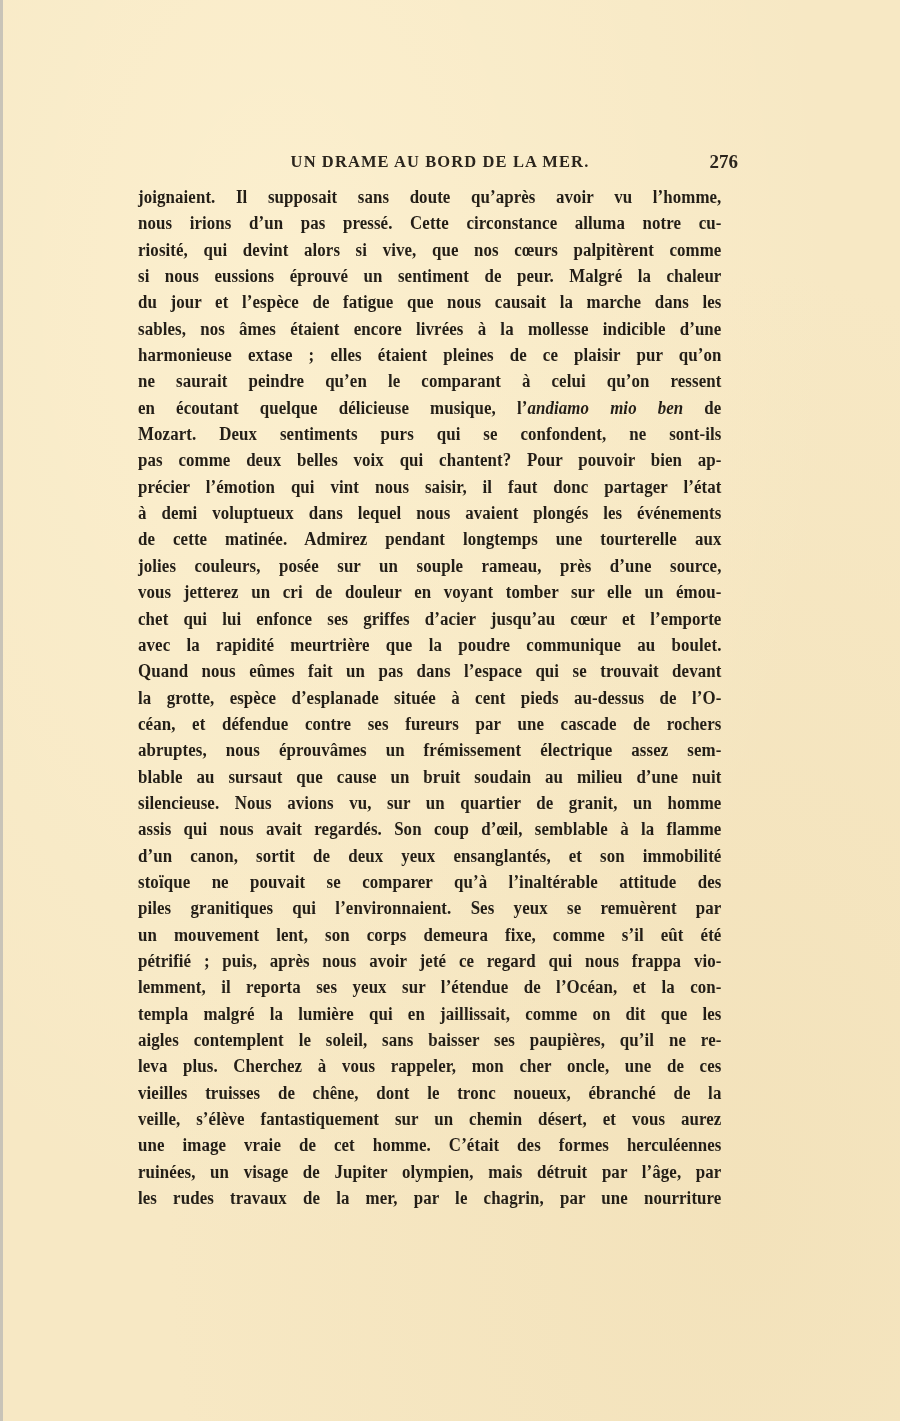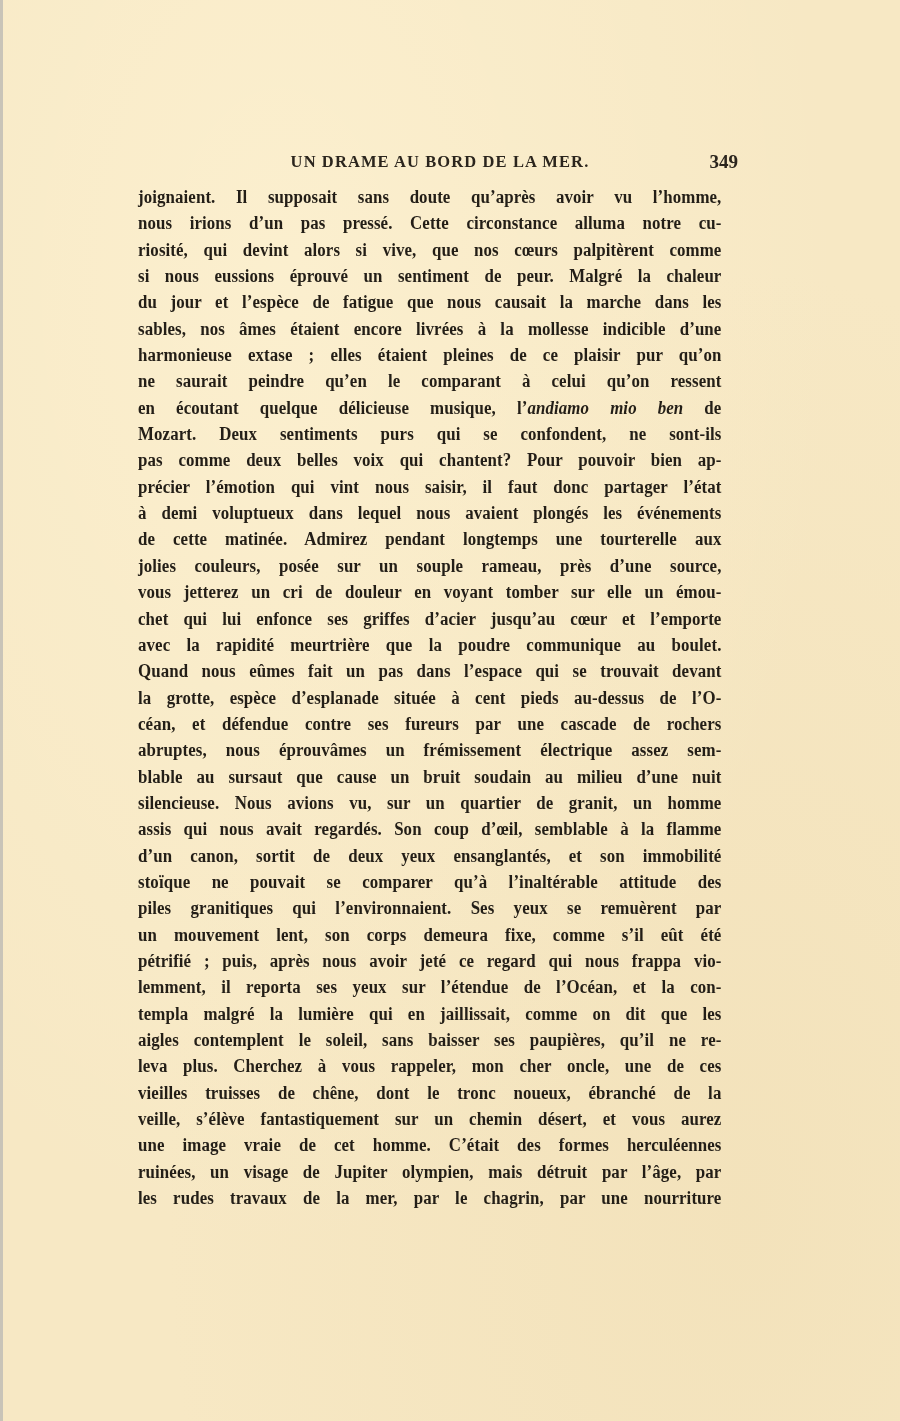--- a/index.html
+++ b/index.html
@@ -90,21 +90,21 @@
     }
   </style>
 </head>
 <body>
 
 <div class="page">
   <div class="left-edge"></div>
 
   <div class="running-head">
     <div class="running-title">UN DRAME AU BORD DE LA MER.</div>
-    <div class="page-number">349</div>
+    <div class="page-number">276</div>
   </div>
 
   <div class="body-text" id="body-text">
       <span class="line">joignaient. Il supposait sans doute qu’après avoir vu l’homme,</span>
       <span class="line">nous irions d’un pas pressé. Cette circonstance alluma notre cu-</span>
       <span class="line">riosité, qui devint alors si vive, que nos cœurs palpitèrent comme</span>
       <span class="line">si nous eussions éprouvé un sentiment de peur. Malgré la chaleur</span>
       <span class="line">du jour et l’espèce de fatigue que nous causait la marche dans les</span>
       <span class="line">sables, nos âmes étaient encore livrées à la mollesse indicible d’une</span>
       <span class="line">harmonieuse extase ; elles étaient pleines de ce plaisir pur qu’on</span>

